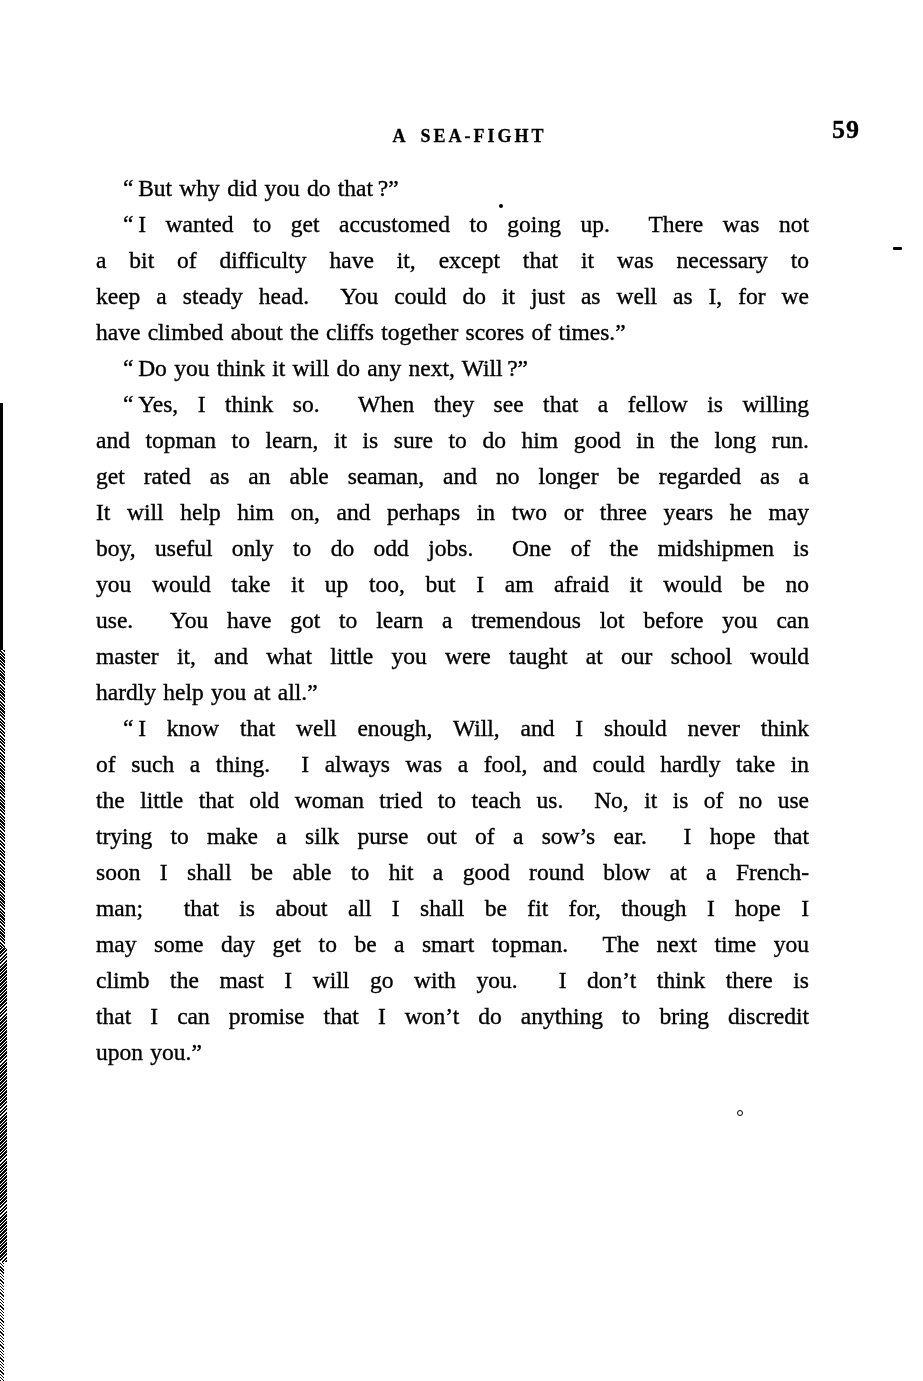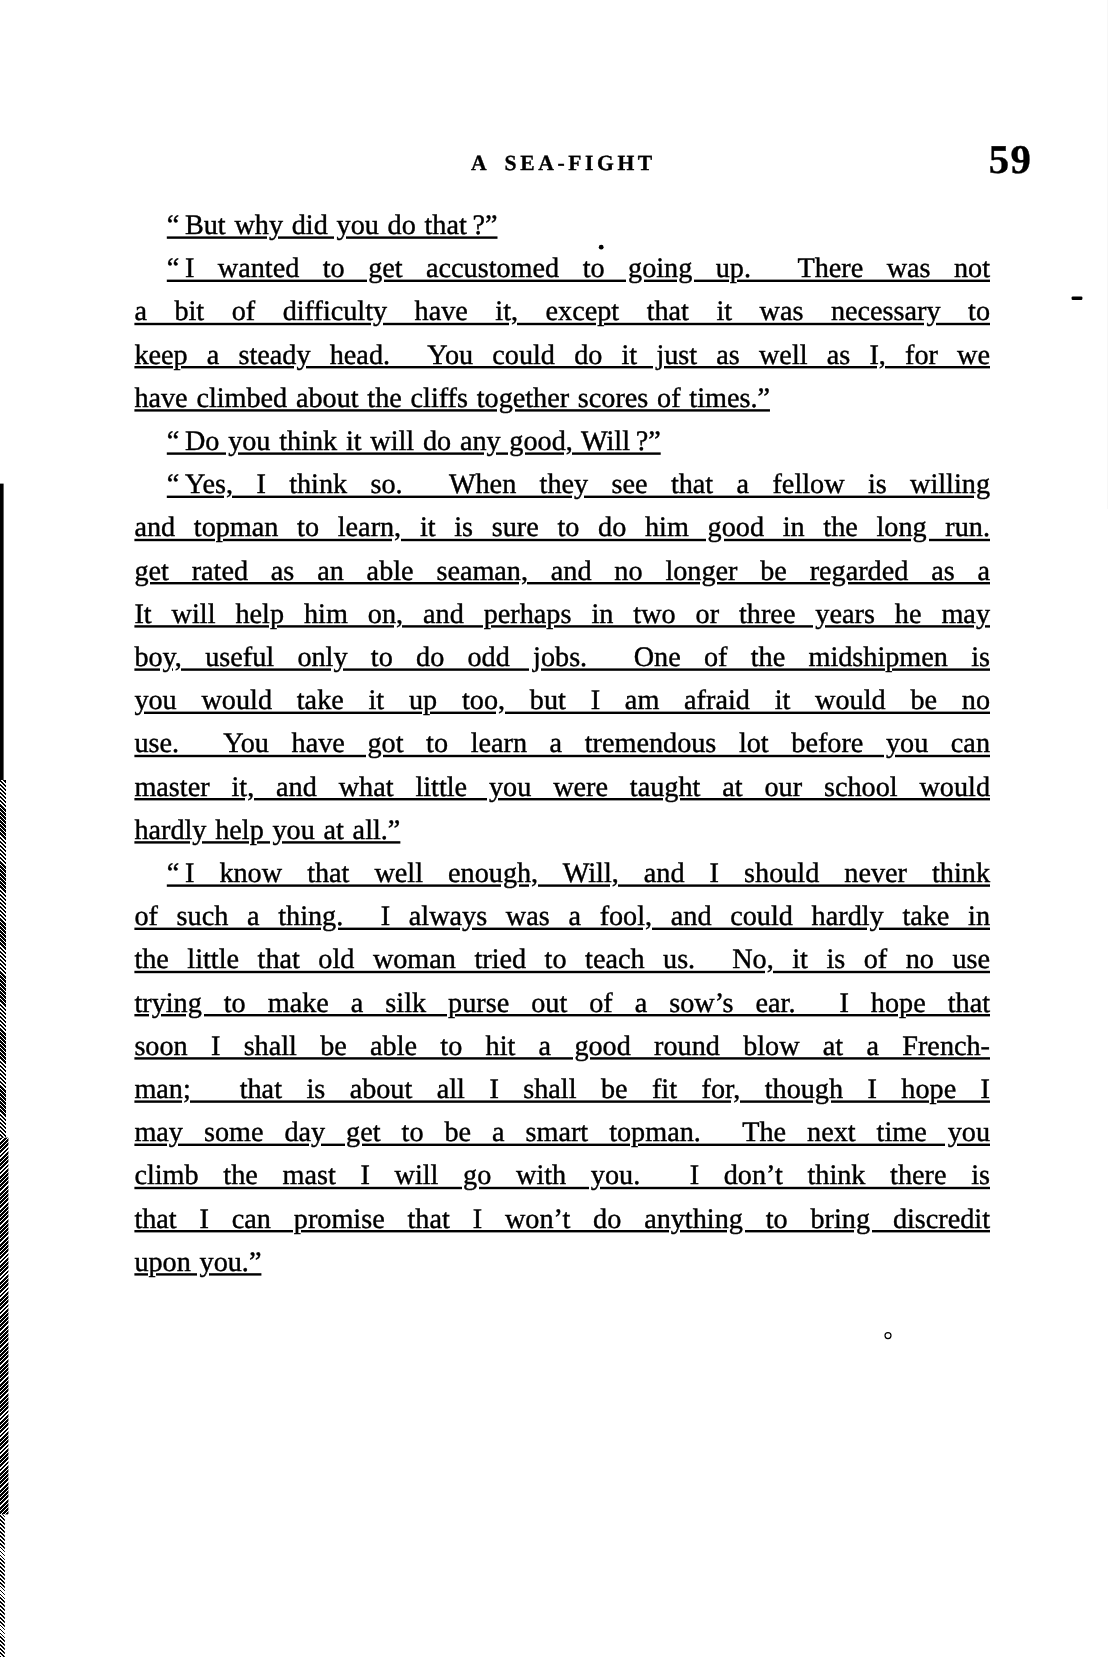--- a/index.html
+++ b/index.html
@@ -26,32 +26,31 @@
     text-align: center;
     font-size: 18px;
     font-weight: bold;
     letter-spacing: 3px;
     -webkit-text-stroke: 0.3px currentColor;
   }
   .page-number {
     position: absolute;
     right: 99px;
     top: 115px;
-    font-size: 34px;
+    font-size: 26px;
     font-weight: bold;
     letter-spacing: 1px;
     -webkit-text-stroke: 0.3px currentColor;
   }
   
   .text-block {
     position: absolute;
-    left: 112px;
+    left: 96px;
     top: 170px;
     width: 713px;
-    text-decoration: underline;
   }
   .para {
     margin: 0;
     padding: 0;
   }
   .line {
     height: 36px;
     line-height: 36px;
     font-size: 23.5px;
     text-align: justify;
@@ -112,21 +111,21 @@
     </div>
 
     <div class="para">
       <div class="line indent">“ I wanted to get accustomed to going up.&nbsp; There was not</div>
       <div class="line">a bit of difficulty have it, except that it was necessary to</div>
       <div class="line">keep a steady head.&nbsp; You could do it just as well as I, for we</div>
       <div class="line end">have climbed about the cliffs together scores of times.”</div>
     </div>
 
     <div class="para">
-      <div class="line end indent">“ Do you think it will do any good, Will ?”</div>
+      <div class="line end indent">“ Do you think it will do any next, Will ?”</div>
     </div>
 
     <div class="para">
       <div class="line indent">“ Yes, I think so.&nbsp; When they see that a fellow is willing</div>
       <div class="line">and topman to learn, it is sure to do him good in the long run.</div>
       <div class="line">get rated as an able seaman, and no longer be regarded as a</div>
       <div class="line">It will help him on, and perhaps in two or three years he may</div>
       <div class="line">boy, useful only to do odd jobs.&nbsp; One of the midshipmen is</div>
       <div class="line">you would take it up too, but I am afraid it would be no</div>
       <div class="line">use.&nbsp; You have got to learn a tremendous lot before you can</div>

